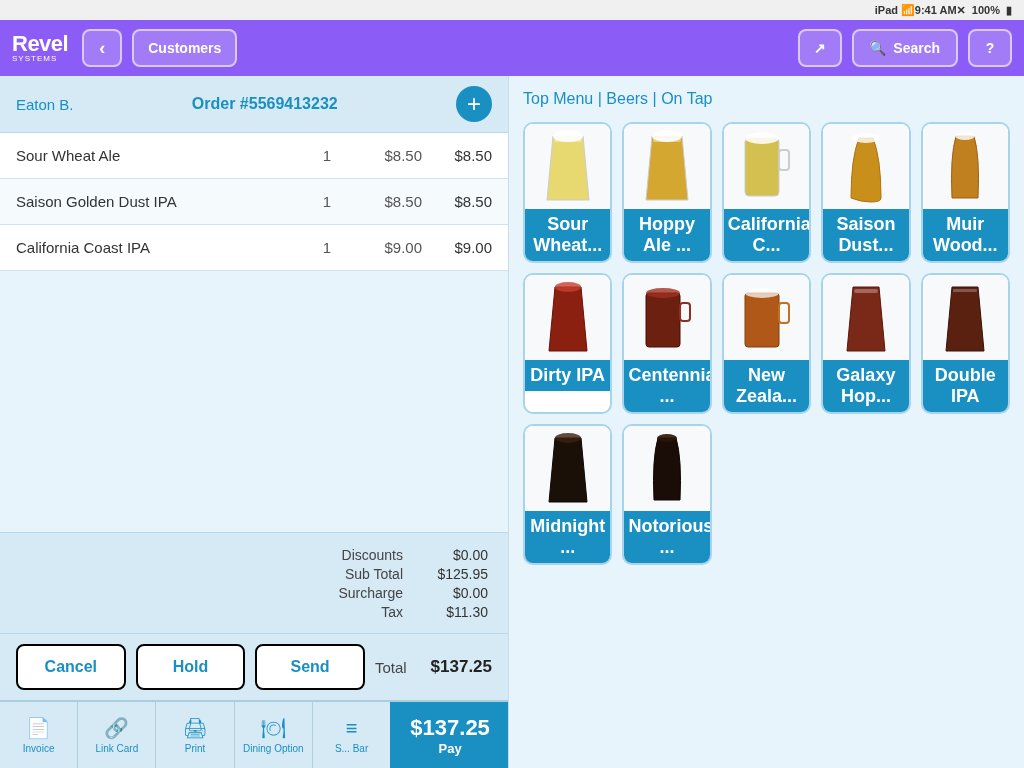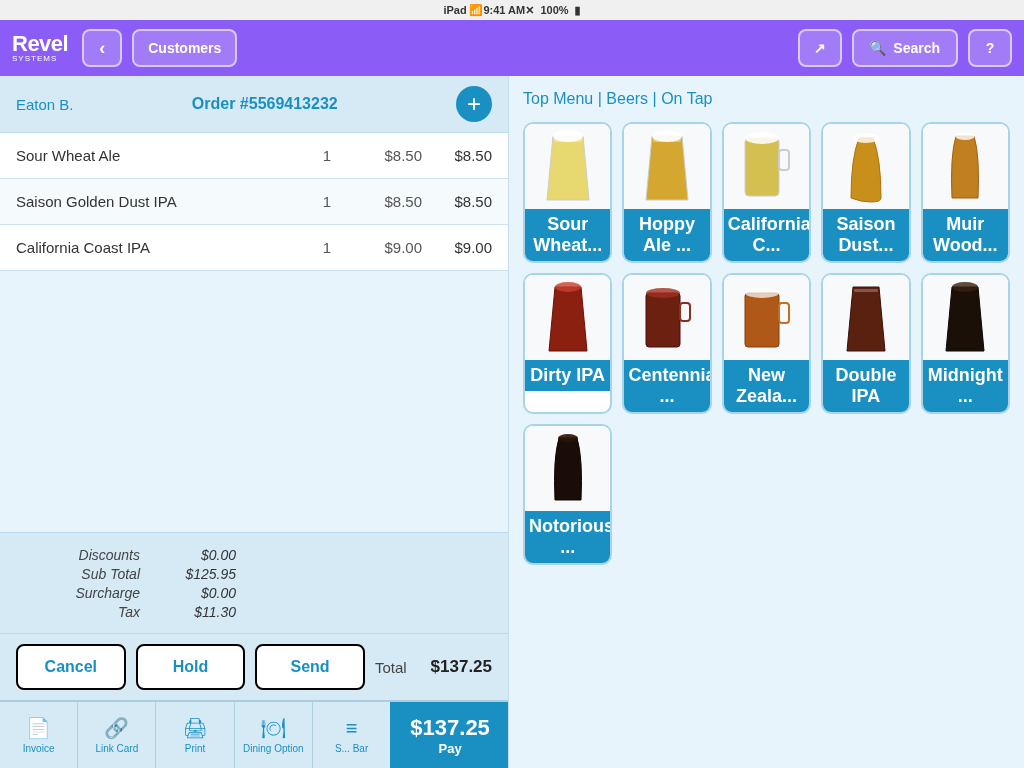--- a/index.html
+++ b/index.html
@@ -3,21 +3,21 @@
   <meta charset="utf-8">
   <style>
     * { box-sizing: border-box; margin: 0; padding: 0; }
     body { font-family: -apple-system, 'Helvetica Neue', Arial, sans-serif; background: #e8f4fb; width: 1024px; height: 768px; overflow: hidden; }
 
     
     .status-bar {
       background: #f0f0f0;
       height: 20px;
       display: flex;
-      justify-content: center;
+      justify-content: flex-end;
       align-items: center;
       padding: 0 12px;
       font-size: 11px;
       font-weight: 600;
       color: #333;
     }
     .status-right { display: flex; align-items: center; gap: 6px; }
 
     
     .header {
@@ -106,24 +106,23 @@
     .item-total { width: 70px; text-align: right; font-size: 15px; color: #333; font-weight: 500; }
 
     
     .summary {
       background: #d6eaf6;
       padding: 14px 20px 10px;
       border-top: 1px solid #b8d9ee;
     }
     .summary-row {
       display: flex;
-      justify-content: flex-start;
-      gap: 16px;
+      justify-content: flex-end;
+      gap: 5px;
       margin-bottom: 3px;
-      font-style: italic;
     }
     .summary-label { font-size: 14px; color: #444; width: 120px; text-align: right; }
     .summary-value { font-size: 14px; color: #333; width: 80px; text-align: right; font-weight: 400; }
 
     
     .action-btns {
       display: flex;
       gap: 10px;
       padding: 10px 16px;
       background: #d6eaf6;
@@ -433,20 +432,29 @@
         <div class="beer-img-area">
           <svg width="58" height="78" viewBox="0 0 58 78">
             <rect x="8" y="14" width="34" height="54" rx="3" fill="#b05818" stroke="#804010" stroke-width="1"></rect>
             <rect x="42" y="24" width="10" height="20" rx="3" fill="none" stroke="#c07020" stroke-width="2"></rect>
             <ellipse cx="25" cy="14" rx="17" ry="5" fill="white" opacity="0.7"></ellipse>
           </svg>
         </div>
         <div class="beer-label">New Zeala...</div>
       </div>
 
+      <div class="beer-card">
+        <div class="beer-img-area">
+          <svg width="50" height="78" viewBox="0 0 50 78">
+            <polygon points="12,8 38,8 44,72 6,72" fill="#7a2818" stroke="#5a1808" stroke-width="1"></polygon>
+            <rect x="13" y="10" width="24" height="4" fill="rgba(255,255,255,0.3)" rx="2"></rect>
+          </svg>
+        </div>
+        <div class="beer-label">Galaxy Hop...</div>
+      </div>
 
       <div class="beer-card">
         <div class="beer-img-area">
           <svg width="50" height="78" viewBox="0 0 50 78">
             <polygon points="12,8 38,8 44,72 6,72" fill="#5a2010" stroke="#3a1008" stroke-width="1"></polygon>
             <rect x="13" y="10" width="24" height="3" fill="rgba(255,255,255,0.25)" rx="1"></rect>
           </svg>
         </div>
         <div class="beer-label">Double IPA</div>
       </div>

